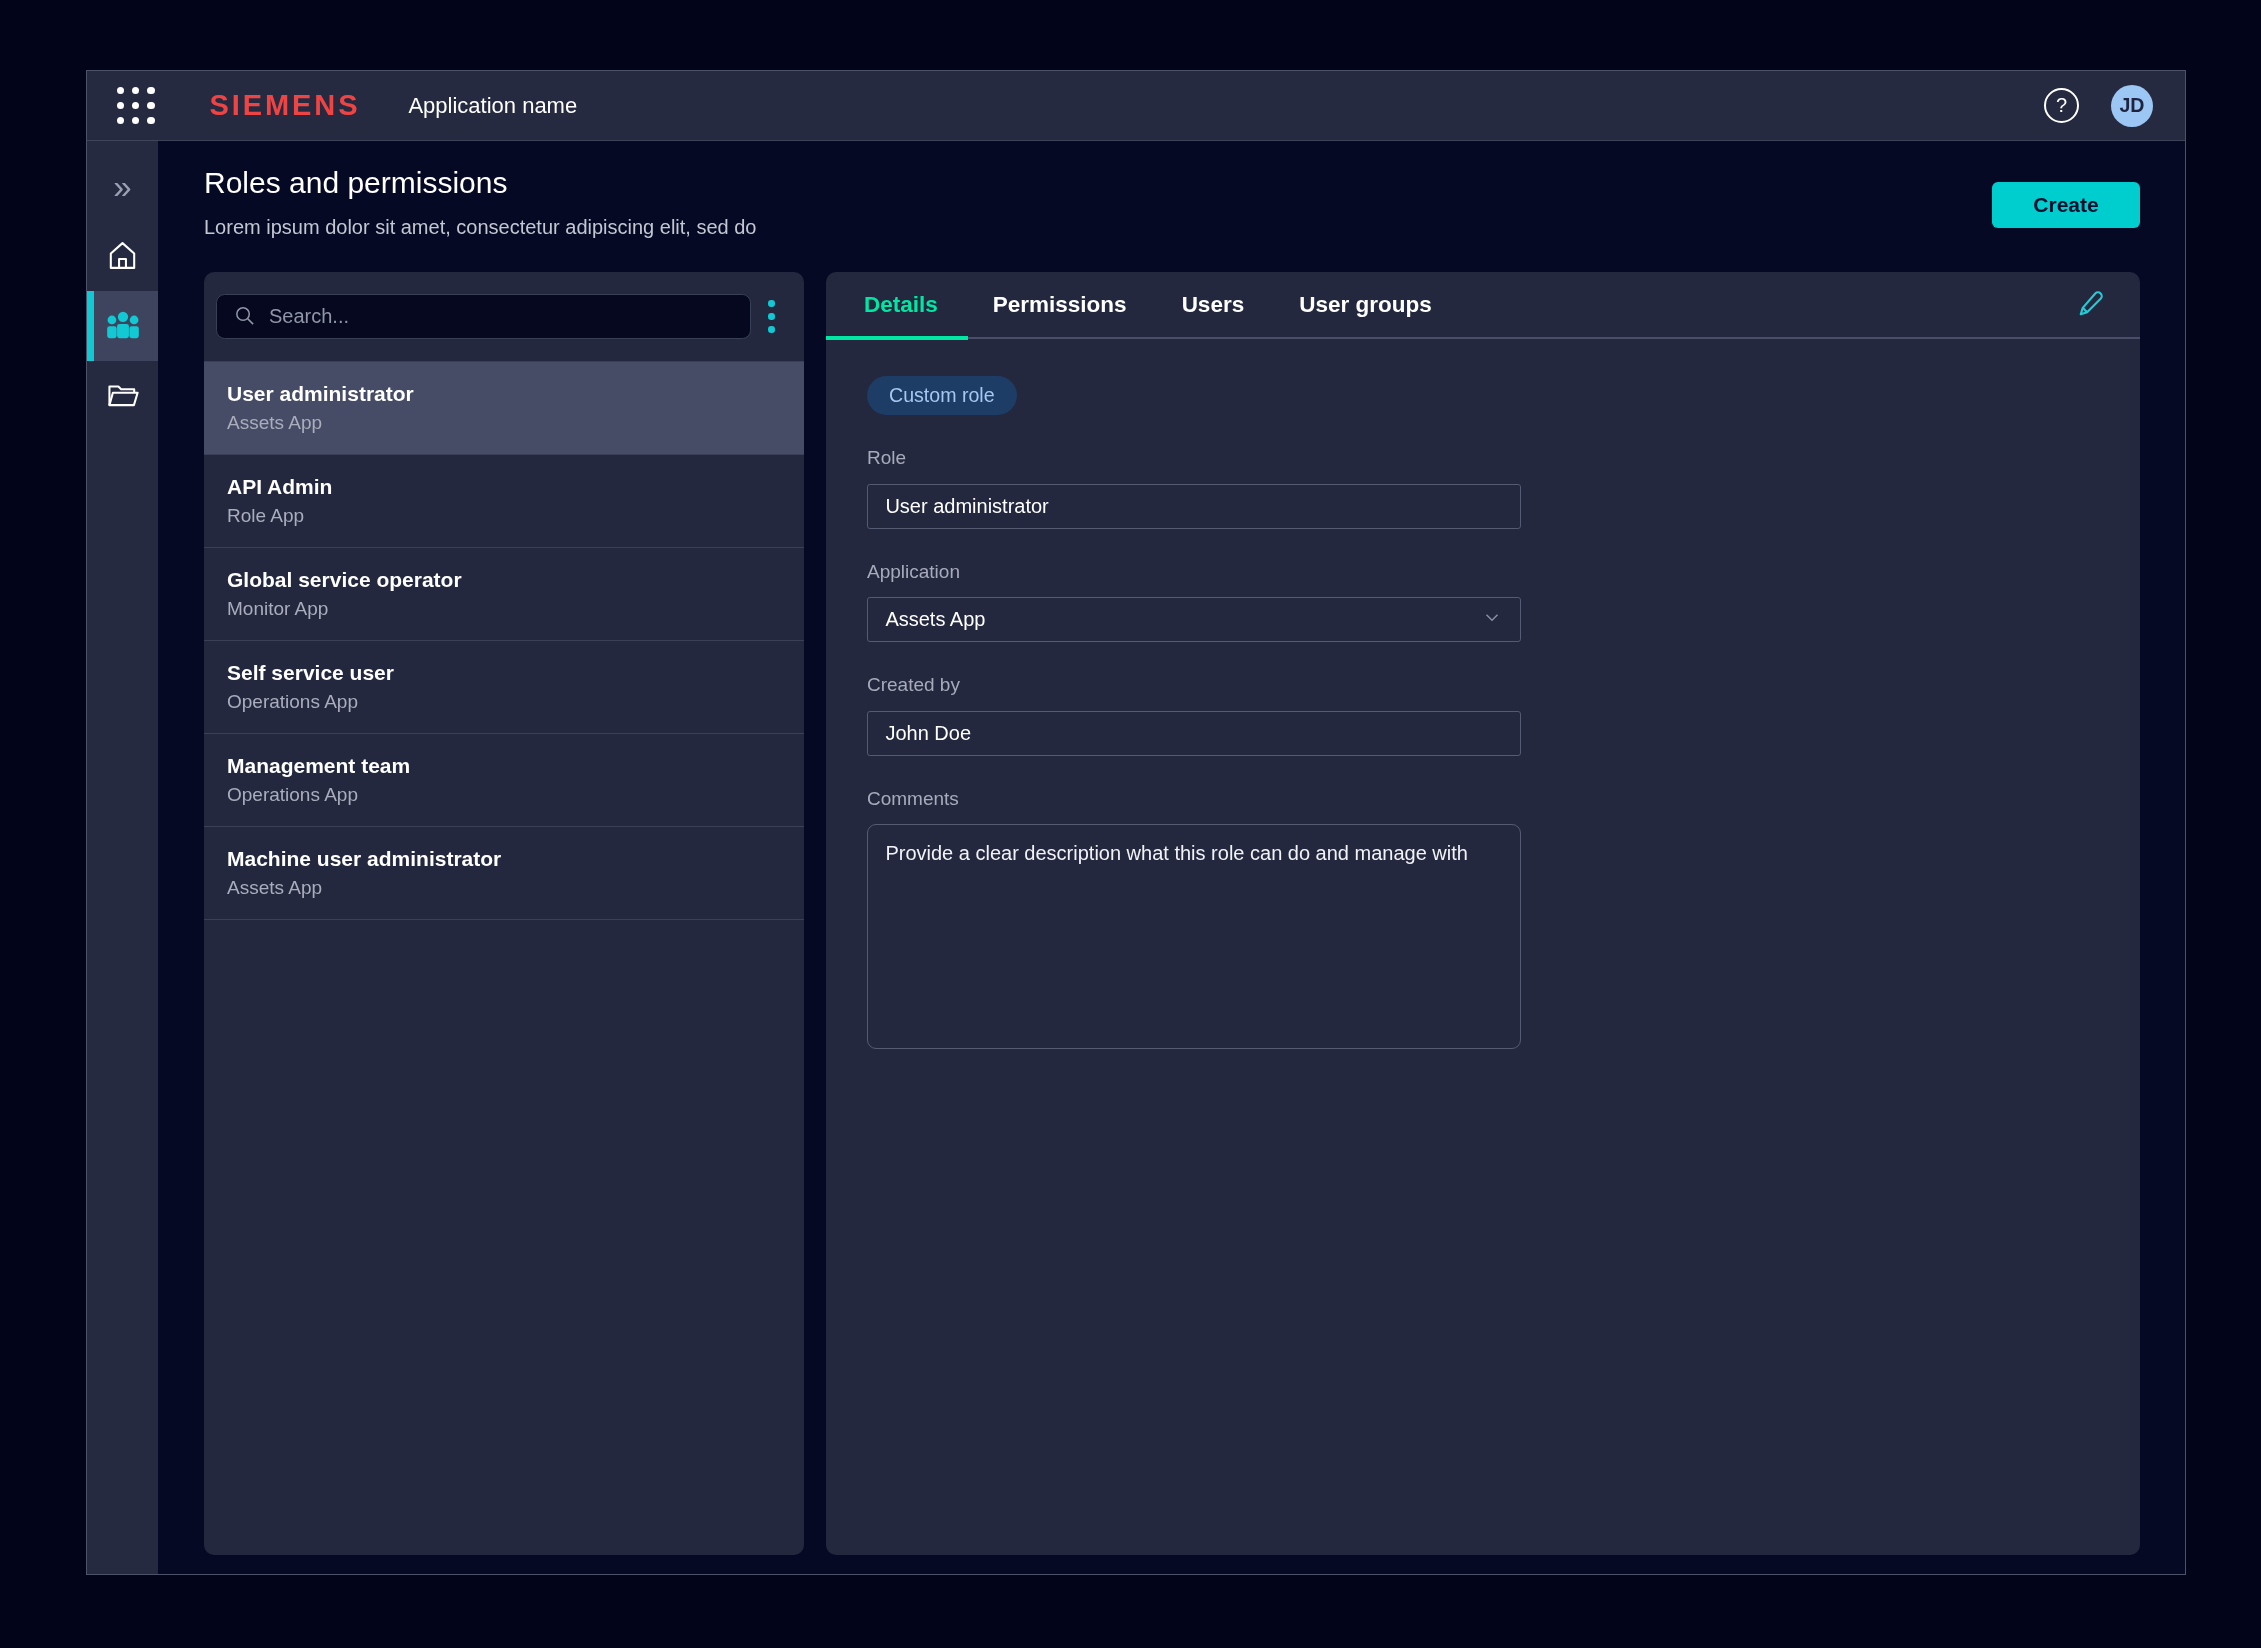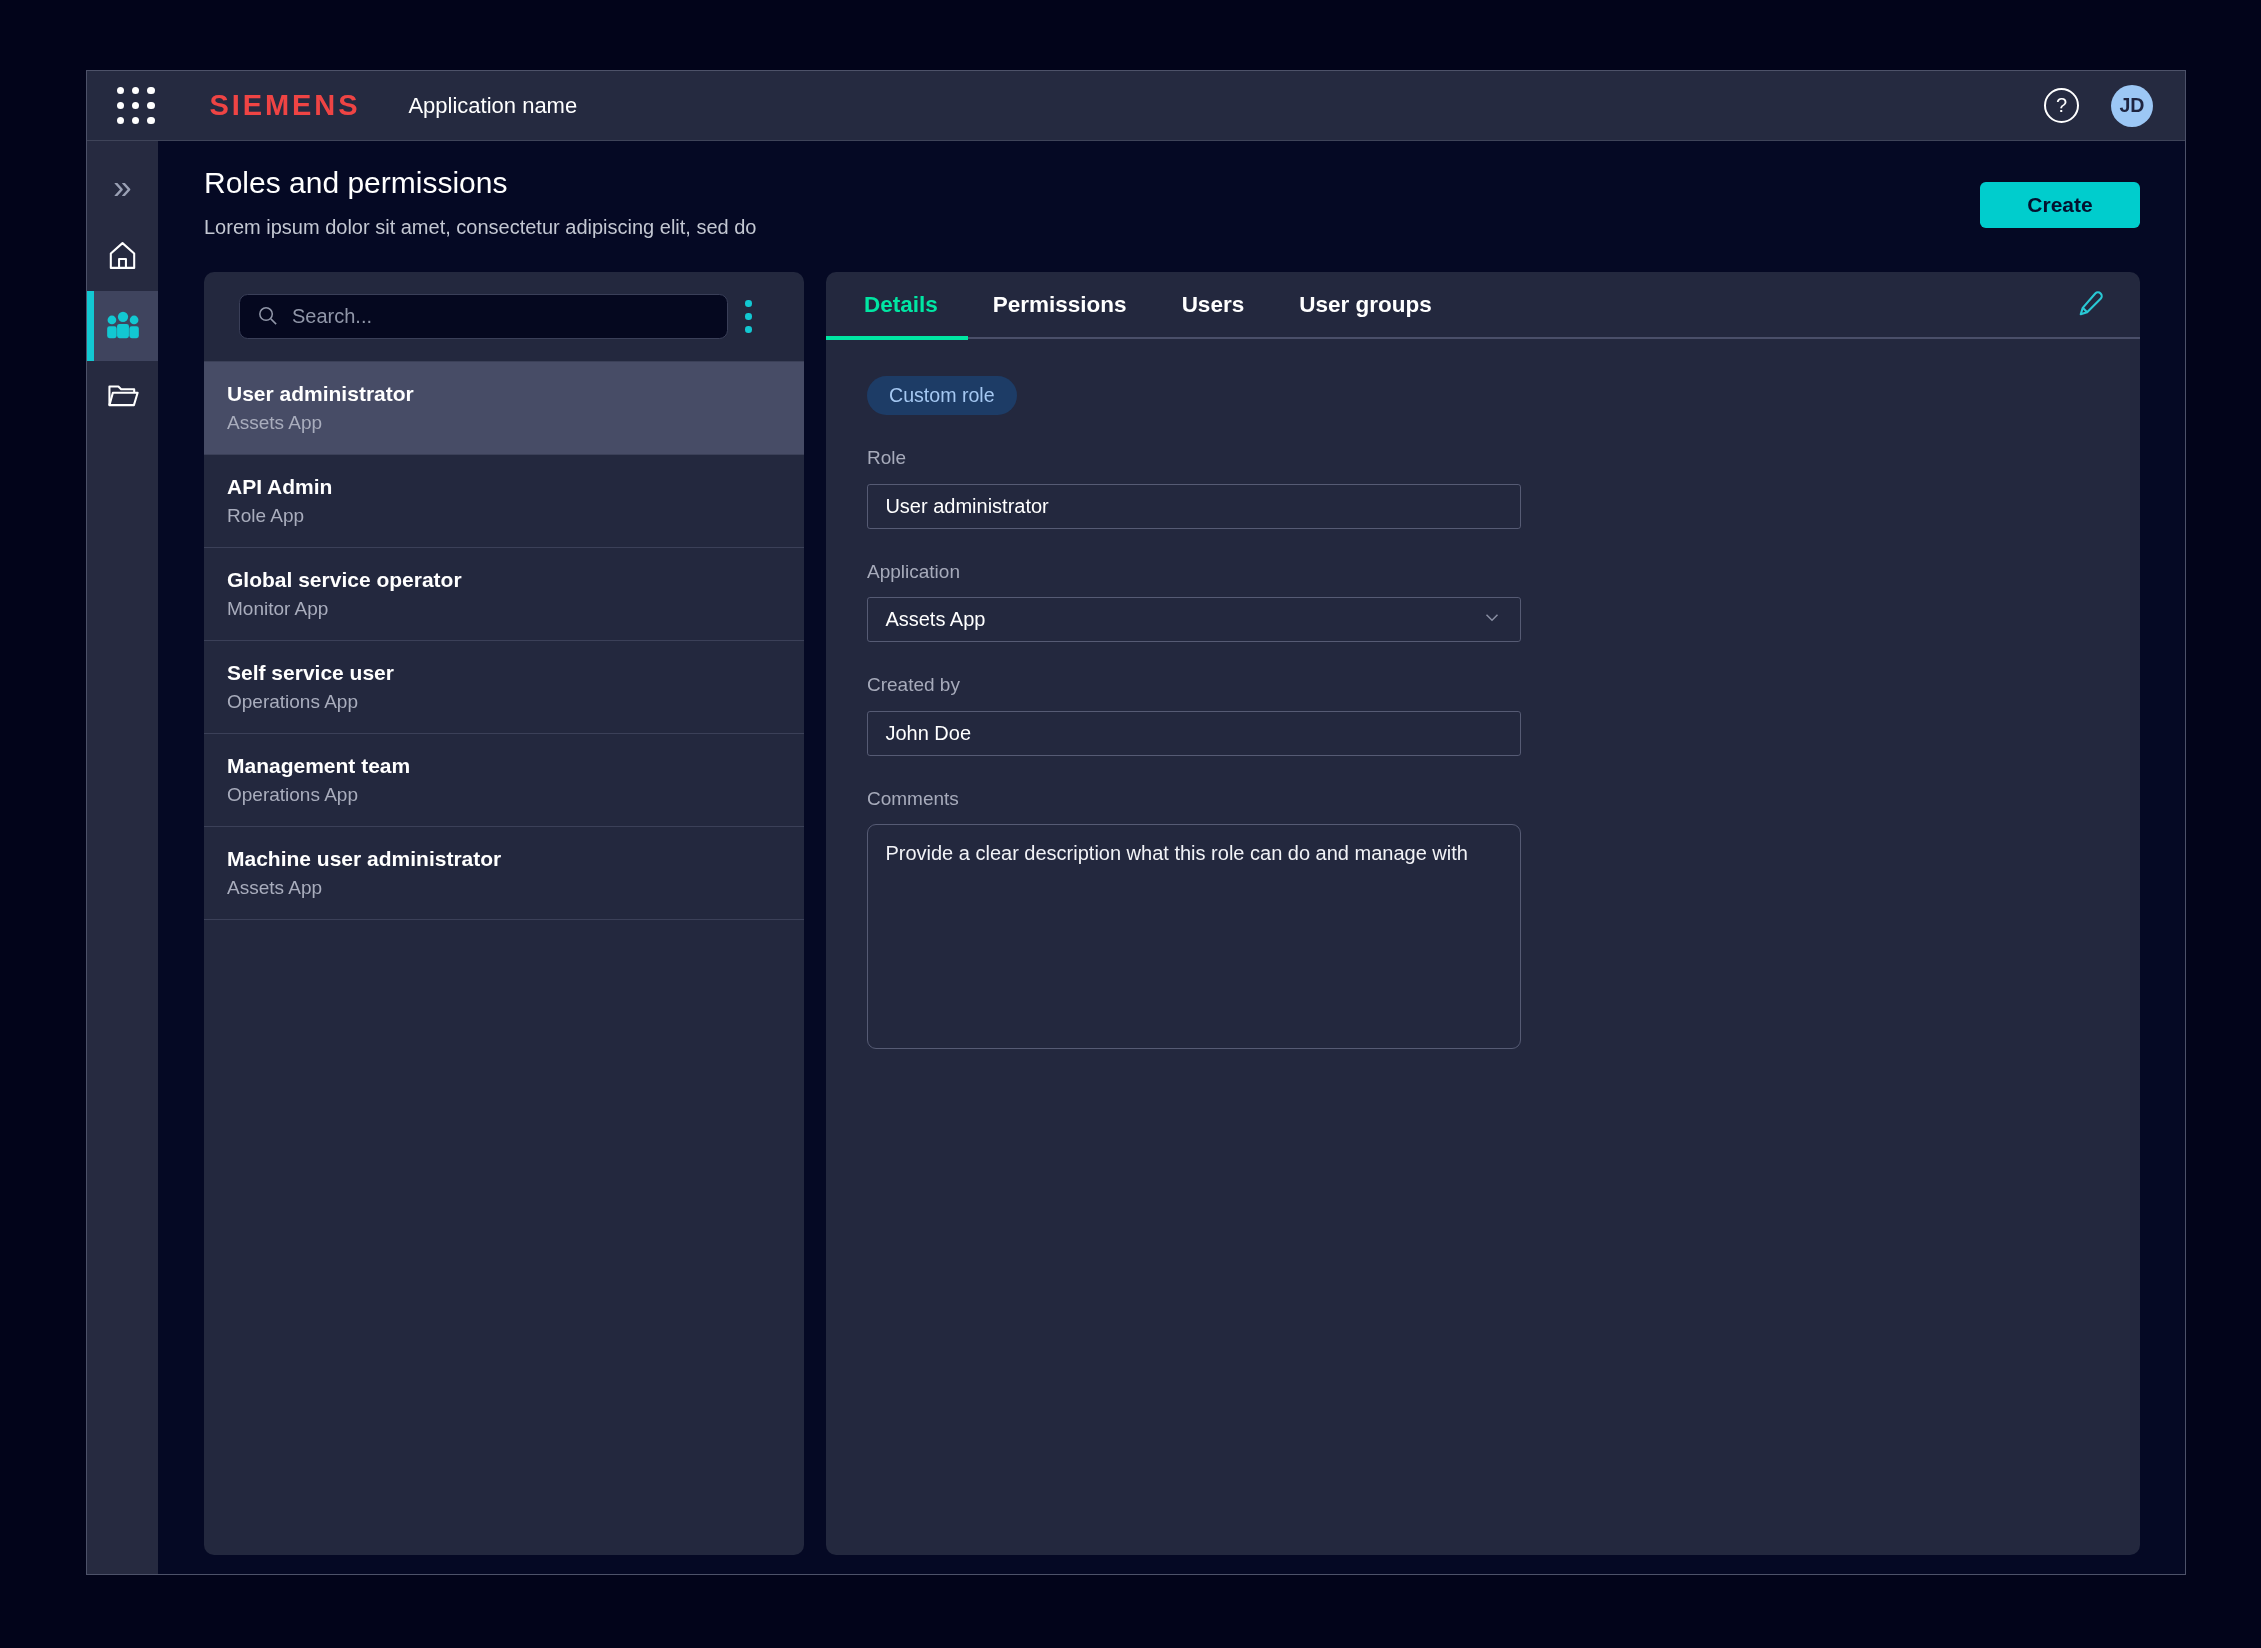--- a/index.html
+++ b/index.html
@@ -34,31 +34,31 @@
   .rail-item.active::before { content:""; position:absolute; left:0; top:0; bottom:0; width:7.2px; background:#12c8d2; }
   .chev-dbl { color:#9aa0b4; font-size:33px; line-height:1; }
 
   .main { flex:1; position:relative; }
   .content { position:absolute; left:46px; right:45px; top:25px; bottom:19px; display:flex; flex-direction:column; }
 
   .page-header { position:relative; }
   .page-title { color:#ffffff; font-size:30px; font-weight:400; }
   .page-subtitle { margin-top:16px; color:#c3c7d2; font-size:20px; font-weight:400; }
   .create-btn {
-    position:absolute; right:0; top:16px; width:160px; height:46px; background:#00cdcd;
+    position:absolute; right:0; top:16px; width:148px; height:46px; background:#00cdcd;
     border:none; border-radius:5.8px; color:#04102e; font-size:21px; font-weight:700;
     font-family:"Liberation Sans",sans-serif; cursor:pointer;
   }
 
   .panels { display:flex; gap:22px; margin-top:33px; flex:1; min-height:0; }
   .panel { background:#23283e; border-radius:10px; }
 
   
   .list-panel { width:600px; display:flex; flex-direction:column; overflow:hidden; }
-  .search-row { padding:22px 35px; display:flex; align-items:center; border-bottom:1.4px solid #3b4058; }
+  .search-row { padding:22px 12px; display:flex; align-items:center; border-bottom:1.4px solid #3b4058; }
   .search-box {
     flex:1; height:45px; background:#05081f; border:1.4px solid #3a3f58; border-radius:8.7px;
     display:flex; align-items:center; padding:0 16px; gap:13px;
   }
   .search-box input {
     flex:1; background:transparent; border:none; outline:none; color:#e8eaf0;
     font-size:20px; font-family:"Liberation Sans",sans-serif;
   }
   .search-box input::placeholder { color:#9096a8; }
   .kebab { width:41px; height:45px; display:flex; flex-direction:column; align-items:center; justify-content:center; gap:6.5px; cursor:pointer; background:none; border:none; }

